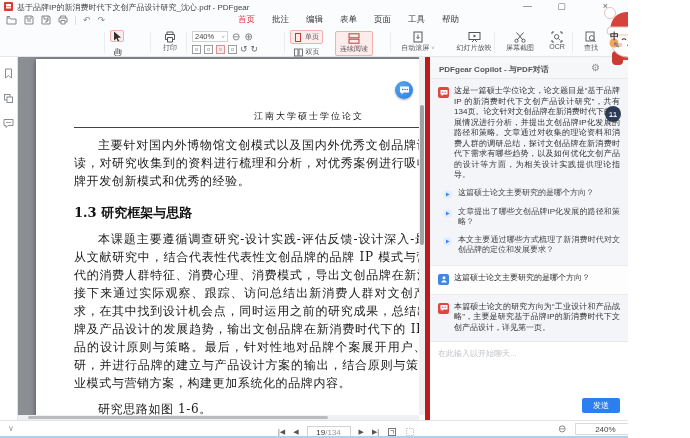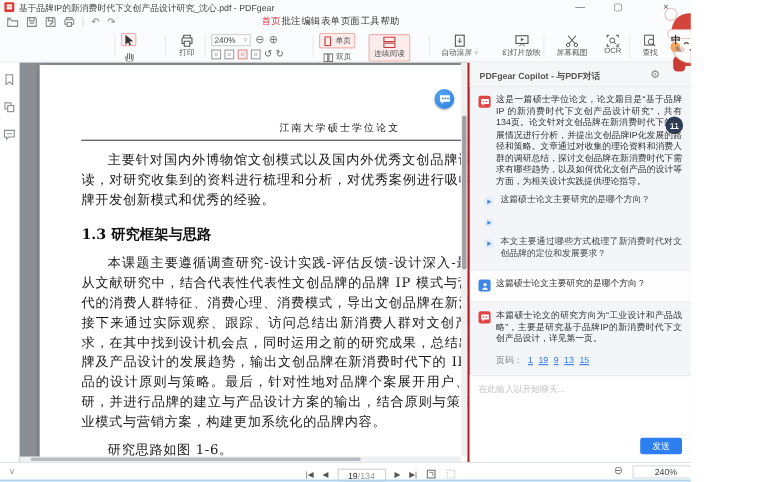--- a/index.html
+++ b/index.html
@@ -13,21 +13,21 @@
   .pdficon:after { content:""; position:absolute; left:2px; top:2px; width:5px; height:1.5px; background:#fff; box-shadow:0 2.5px 0 #fff; }
   .wtitle { position:absolute; left:17px; top:2px; font-size:8px; color:#444; white-space:nowrap; }
   .wctl { position:absolute; top:1px; font-size:9px; color:#666; line-height:10px; }
   .wctl.min { right:96px; } .wctl.max { right:62px; } .wctl.close { right:20px; }
 
   
   .qat { position:absolute; left:6px; top:15px; display:flex; gap:7px; align-items:center; }
   .qat svg { display:block; }
   .qat .sep { width:1px; height:9px; background:#ddd; }
   .glyphbtn { font-size:9px; color:#888; line-height:10px; }
-  .tabs { position:absolute; left:238px; top:14px; display:flex; gap:1px; }
+  .tabs { position:absolute; left:238px; top:14px; display:flex; gap:17px; }
   .tab { font-size:8.5px; color:#333; padding-bottom:3px; }
   .tab.active { color:#d8373f; border-bottom:2px solid #d8373f; }
 
   
   .toolbar { position:absolute; top:28px; left:0; right:0; height:29px; border-bottom:1px solid #e5e6e8; background:#fbfcfd; }
   .tsep { position:absolute; top:4px; width:1px; height:21px; background:#ebecee; }
   .tool-ico { display:flex; align-items:center; justify-content:center; }
   .tlabel { font-size:7px; color:#555; text-align:center; white-space:nowrap; }
   .btn-pink { background:#fdecec; border:1px solid #f0b1b1; border-radius:2px; }
   .col { position:absolute; display:flex; flex-direction:column; align-items:center; }
@@ -59,21 +59,21 @@
   .doc-header { width:470px; text-align:center; font-family:"DejaVu Serif","Liberation Serif",serif; font-size:9px; letter-spacing:2px; color:#222; padding-bottom:4px; border-bottom:1px solid #444;margin-top:31px; }
   .doc-p { width:470px; font-family:"DejaVu Serif","Liberation Serif",serif; font-size:12px; line-height:18px; letter-spacing:.6px; color:#1a1a1a; text-align:justify; text-indent:2em; margin-top:8px; }
   .doc-h { width:470px; font-family:"DejaVu Serif","Liberation Serif",serif; font-size:13px; font-weight:bold; color:#111; margin-top:14px; }
   .fab { position:absolute; right:12px; top:24px; width:18px; height:18px; border-radius:50%; background:radial-gradient(circle at 35% 30%, #55a4ef, #2b7de1); box-shadow:0 1px 2px rgba(0,0,0,.35); display:flex; align-items:center; justify-content:center; }
   .vscroll { position:absolute; right:0; top:0; bottom:5px; width:6px; background:#eef0f1; }
   .vthumb { position:absolute; right:1px; top:48px; width:4px; height:140px; background:#9fa1a4; border-radius:2px; }
   .hscroll { position:absolute; left:0; right:6px; bottom:0; height:5px; background:#eef0f1; }
   .hthumb { position:absolute; left:10px; top:1px; width:300px; height:3px; background:#b9bbbe; border-radius:2px; }
 
   
-  .panel { position:absolute; right:0; top:57px; bottom:18px; width:203px; background:#f3f5f8; border-left:2px solid #b91c1c; }
+  .panel { position:absolute; right:0; top:57px; bottom:18px; width:203px; background:#f3f5f8; border-left:5px solid #b91c1c; }
   .phead { position:absolute; top:0; left:0; right:0; height:22px; border-bottom:1px solid #e8eaec; background:#f6f7f9; }
   .ptitle { position:absolute; left:9px; top:7px; font-size:8px; font-weight:bold; color:#555; }
   .gear { position:absolute; right:28px; top:5px; font-size:10px; color:#8a8d90; }
   .badge { position:absolute; right:7px; top:3px; width:16px; height:16px; border-radius:50%; background:#2c3e5d; color:#fff; font-size:8px; font-weight:bold; display:flex; align-items:center; justify-content:center;margin-top:46px; }
   .chat { position:absolute; top:22px; left:0; right:0; bottom:79px; overflow:hidden; }
   .msg { display:flex; gap:5px; padding:7px 8px 0 8px; }
   .mico { flex:0 0 11px; width:11px; height:11px; border-radius:2px; margin-top:1px; display:flex; align-items:center; justify-content:center; }
   .mico.red { background:#e24444; } .mico.blue { background:#3f86e8; }
   .mtext { font-size:8px; line-height:10.5px; color:#333; text-align:justify; }
   .sug { display:flex; gap:5px; align-items:flex-start; padding:7px 8px 0 12px; }
@@ -354,20 +354,21 @@
           </span>
         <span class="mtext">这篇硕士论文主要研究的是哪个方向？</span>
       </div>
       <div class="sug">
         <span class="mico">
             <svg width="9" height="9" viewBox="0 0 9 9">
               <rect x="0.5" y="0.5" width="8" height="8" rx="2" fill="#e3edfb"></rect>
               <path d="M3,2.4 L6.6,4.5 L3,6.6 Z" fill="#3f86e8"></path>
             </svg>
           </span>
+        <span class="mtext">文章提出了哪些文创品牌IP化发展的路径和策略？</span>
       </div>
       <div class="sug">
         <span class="mico">
             <svg width="9" height="9" viewBox="0 0 9 9">
               <rect x="0.5" y="0.5" width="8" height="8" rx="2" fill="#e3edfb"></rect>
               <path d="M3,2.4 L6.6,4.5 L3,6.6 Z" fill="#3f86e8"></path>
             </svg>
           </span>
         <span class="mtext">本文主要通过哪些方式梳理了新消费时代对文创品牌的定位和发展要求？</span>
       </div>

